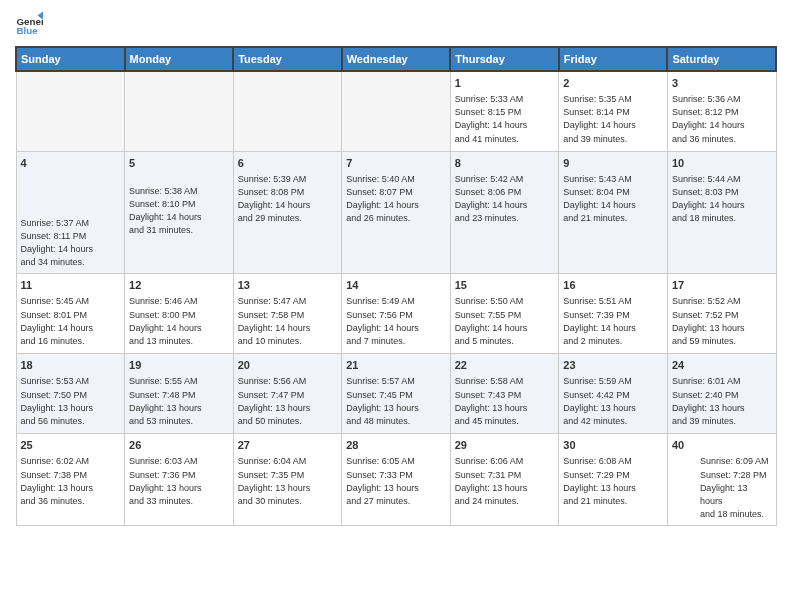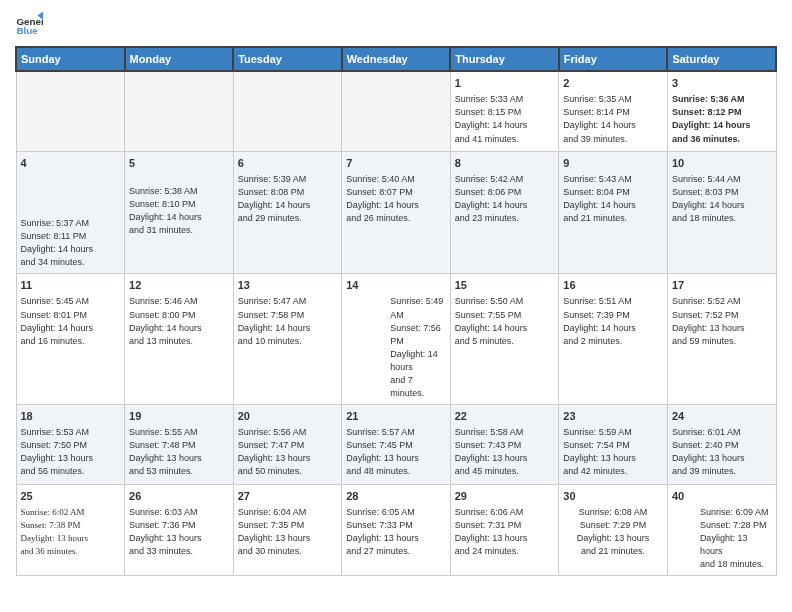--- a/index.html
+++ b/index.html
@@ -124,21 +124,21 @@
         </td>
         <td>
           <span class="day-number">2</span>
           <div class="day-info" style="white-space: pre-line;">Sunrise: 5:35 AM
 Sunset: 8:14 PM
 Daylight: 14 hours
 and 39 minutes.</div>
         </td>
         <td>
           <span class="day-number">3</span>
-          <div class="day-info" style="white-space: pre-line; font-weight: bold;">Sunrise: 5:36 AM
+          <div class="day-info" style="white-space: pre-line;">Sunrise: 5:36 AM
 Sunset: 8:12 PM
 Daylight: 14 hours
 and 36 minutes.</div>
         </td>
       </tr>
       <tr>
         <td>
           <span class="day-number">4</span>
           <div class="day-info" style="white-space: pre-line; margin-top: 46px;">Sunrise: 5:37 AM
 Sunset: 8:11 PM
@@ -205,21 +205,21 @@
         </td>
         <td>
           <span class="day-number">13</span>
           <div class="day-info" style="white-space: pre-line;">Sunrise: 5:47 AM
 Sunset: 7:58 PM
 Daylight: 14 hours
 and 10 minutes.</div>
         </td>
         <td>
           <span class="day-number">14</span>
-          <div class="day-info" style="white-space: pre-line; margin-left: 44px;">Sunrise: 5:49 AM
+          <div class="day-info" style="white-space: pre-line;">Sunrise: 5:49 AM
 Sunset: 7:56 PM
 Daylight: 14 hours
 and 7 minutes.</div>
         </td>
         <td>
           <span class="day-number">15</span>
           <div class="day-info" style="white-space: pre-line;">Sunrise: 5:50 AM
 Sunset: 7:55 PM
 Daylight: 14 hours
 and 5 minutes.</div>
@@ -271,36 +271,36 @@
         <td>
           <span class="day-number">22</span>
           <div class="day-info" style="white-space: pre-line;">Sunrise: 5:58 AM
 Sunset: 7:43 PM
 Daylight: 13 hours
 and 45 minutes.</div>
         </td>
         <td>
           <span class="day-number">23</span>
           <div class="day-info" style="white-space: pre-line;">Sunrise: 5:59 AM
-Sunset: 7:54 PM
+Sunset: 4:42 PM
 Daylight: 13 hours
 and 42 minutes.</div>
         </td>
         <td>
           <span class="day-number">24</span>
           <div class="day-info" style="white-space: pre-line;">Sunrise: 6:01 AM
 Sunset: 2:40 PM
 Daylight: 13 hours
 and 39 minutes.</div>
         </td>
       </tr>
       <tr>
         <td>
           <span class="day-number">25</span>
-          <div class="day-info" style="white-space: pre-line; font-family: Liberation Serif, serif;">Sunrise: 6:02 AM
+          <div class="day-info" style="white-space: pre-line;">Sunrise: 6:02 AM
 Sunset: 7:38 PM
 Daylight: 13 hours
 and 36 minutes.</div>
         </td>
         <td>
           <span class="day-number">26</span>
           <div class="day-info" style="white-space: pre-line;">Sunrise: 6:03 AM
 Sunset: 7:36 PM
 Daylight: 13 hours
 and 33 minutes.</div>
@@ -321,21 +321,21 @@
         </td>
         <td>
           <span class="day-number">29</span>
           <div class="day-info" style="white-space: pre-line;">Sunrise: 6:06 AM
 Sunset: 7:31 PM
 Daylight: 13 hours
 and 24 minutes.</div>
         </td>
         <td>
           <span class="day-number">30</span>
-          <div class="day-info" style="white-space: pre-line; text-align: center;">Sunrise: 6:08 AM
+          <div class="day-info" style="white-space: pre-line;">Sunrise: 6:08 AM
 Sunset: 7:29 PM
 Daylight: 13 hours
 and 21 minutes.</div>
         </td>
         <td>
           <span class="day-number">40</span>
           <div class="day-info" style="white-space: pre-line; margin-left: 28px;">Sunrise: 6:09 AM
 Sunset: 7:28 PM
 Daylight: 13 hours
 and 18 minutes.</div>

